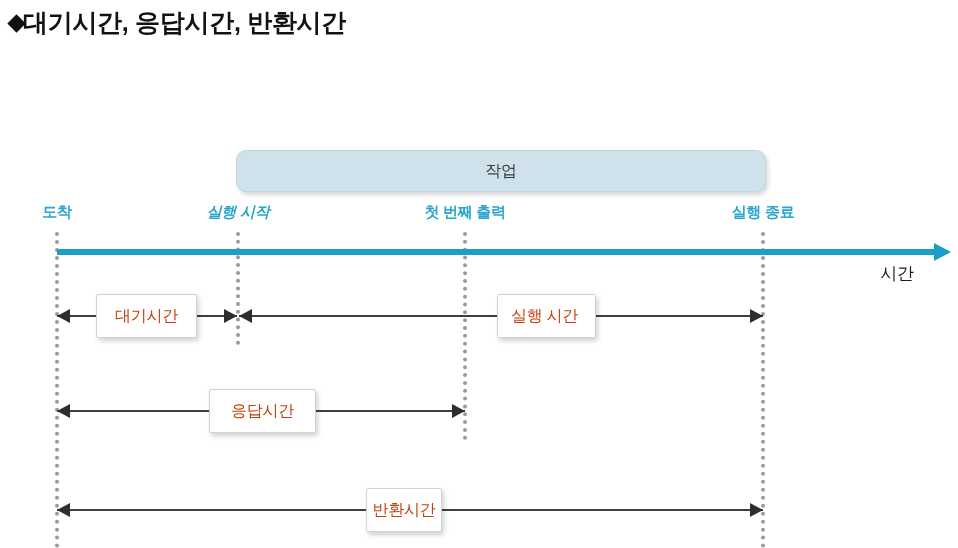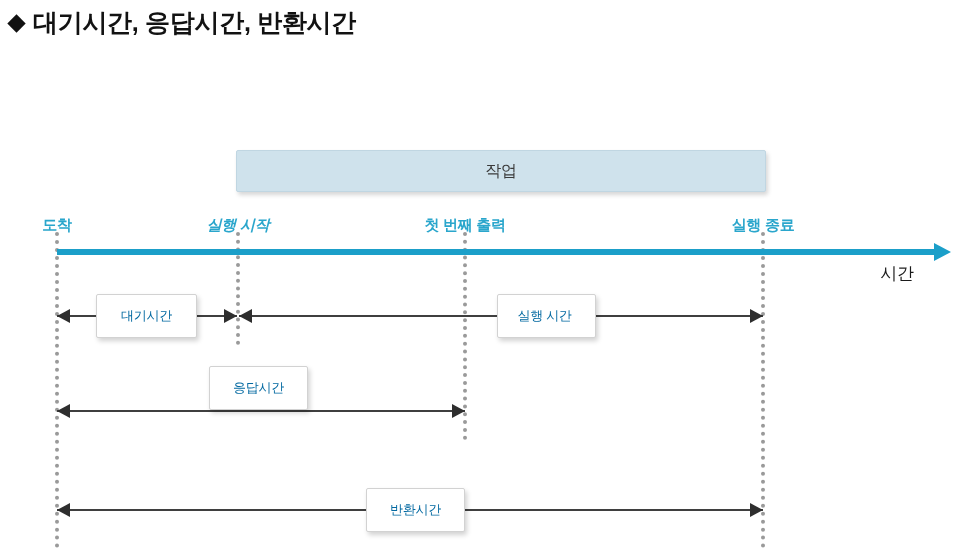--- a/index.html
+++ b/index.html
@@ -19,21 +19,20 @@
     background: #ffffff;
   }
 
   
   .title-row {
     position: absolute;
     left: 10px;
     top: 6px;
     display: flex;
     align-items: center;
-    gap: 10px;
   }
   .bullet-diamond {
     width: 13px;
     height: 13px;
     background: #111111;
     transform: rotate(45deg);
     flex: 0 0 auto;
     margin-top: 2px;
   }
   .title-text {
@@ -46,42 +45,42 @@
 
   
   .task-bar {
     position: absolute;
     left: 236px;
     top: 150px;
     width: 528px;
     height: 40px;
     background: #cfe2ec;
     border: 1px solid #c0d6e2;
-    border-radius: 2px;
+    border-radius: 10px;
     box-shadow: 2px 3px 4px rgba(0,0,0,0.16);
     display: flex;
     align-items: center;
     justify-content: center;
   }
   .task-bar-label {
     font-size: 16px;
     color: #3a3a3a;
     letter-spacing: -0.2px;
   }
 
   
   .milestone-label {
     position: absolute;
     font-size: 15px;
     font-weight: bold;
     color: #2aa6cc;
     white-space: nowrap;
     letter-spacing: -0.3px;
     transform: translateX(-50%);
-    top: 216px;
+    top: 203px;
   }
   .vline {
     position: absolute;
     width: 4px;
     border-left: 4px dotted #9a9a9a;
     transform: translateX(-2px);
   }
 
   
   .time-axis {
@@ -142,22 +141,22 @@
     border-radius: 2px;
     box-shadow: 2px 3px 5px rgba(0,0,0,0.18);
     display: flex;
     align-items: center;
     justify-content: center;
     padding: 0 12px;
     box-sizing: border-box;
     height: 44px;
   }
   .measure-box-label {
-    font-size: 13px;
-    color: #0369a1;
+    font-size: 16px;
+    color: #c2410c;
     white-space: nowrap;
     letter-spacing: -0.3px;
   }
 </style>
 </head>
 <body>
 
 <div id="page">
 
   <div class="title-row">
@@ -189,22 +188,22 @@
     </div>
     <div class="measure-line" style="left: 239px; top: 315px; width: 524px;"></div>
     <div class="arrow-head left" style="left: 239px; top: 309px;"></div>
     <div class="arrow-head right" style="left: 750px; top: 309px;"></div>
     <div class="measure-box" style="left: 497px; width: 99px; top: 294px; padding-left: 8px;">
       <span class="measure-box-label">실행 시간</span>
     </div>
     <div class="measure-line" style="left: 57px; top: 410px; width: 408px;"></div>
     <div class="arrow-head left" style="left: 57px; top: 404px;"></div>
     <div class="arrow-head right" style="left: 452px; top: 404px;"></div>
-    <div class="measure-box" style="left: 209px; width: 99px; top: 366px;">
+    <div class="measure-box" style="left: 209px; width: 107px; top: 389px;">
       <span class="measure-box-label">응답시간</span>
     </div>
     <div class="measure-line" style="left: 57px; top: 509px; width: 706px;"></div>
     <div class="arrow-head left" style="left: 57px; top: 503px;"></div>
     <div class="arrow-head right" style="left: 750px; top: 503px;"></div>
-    <div class="measure-box" style="left: 366px; width: 99px; top: 488px;">
+    <div class="measure-box" style="left: 366px; width: 76px; top: 488px;">
       <span class="measure-box-label">반환시간</span>
     </div>
   </div>
 
 </body></html>

